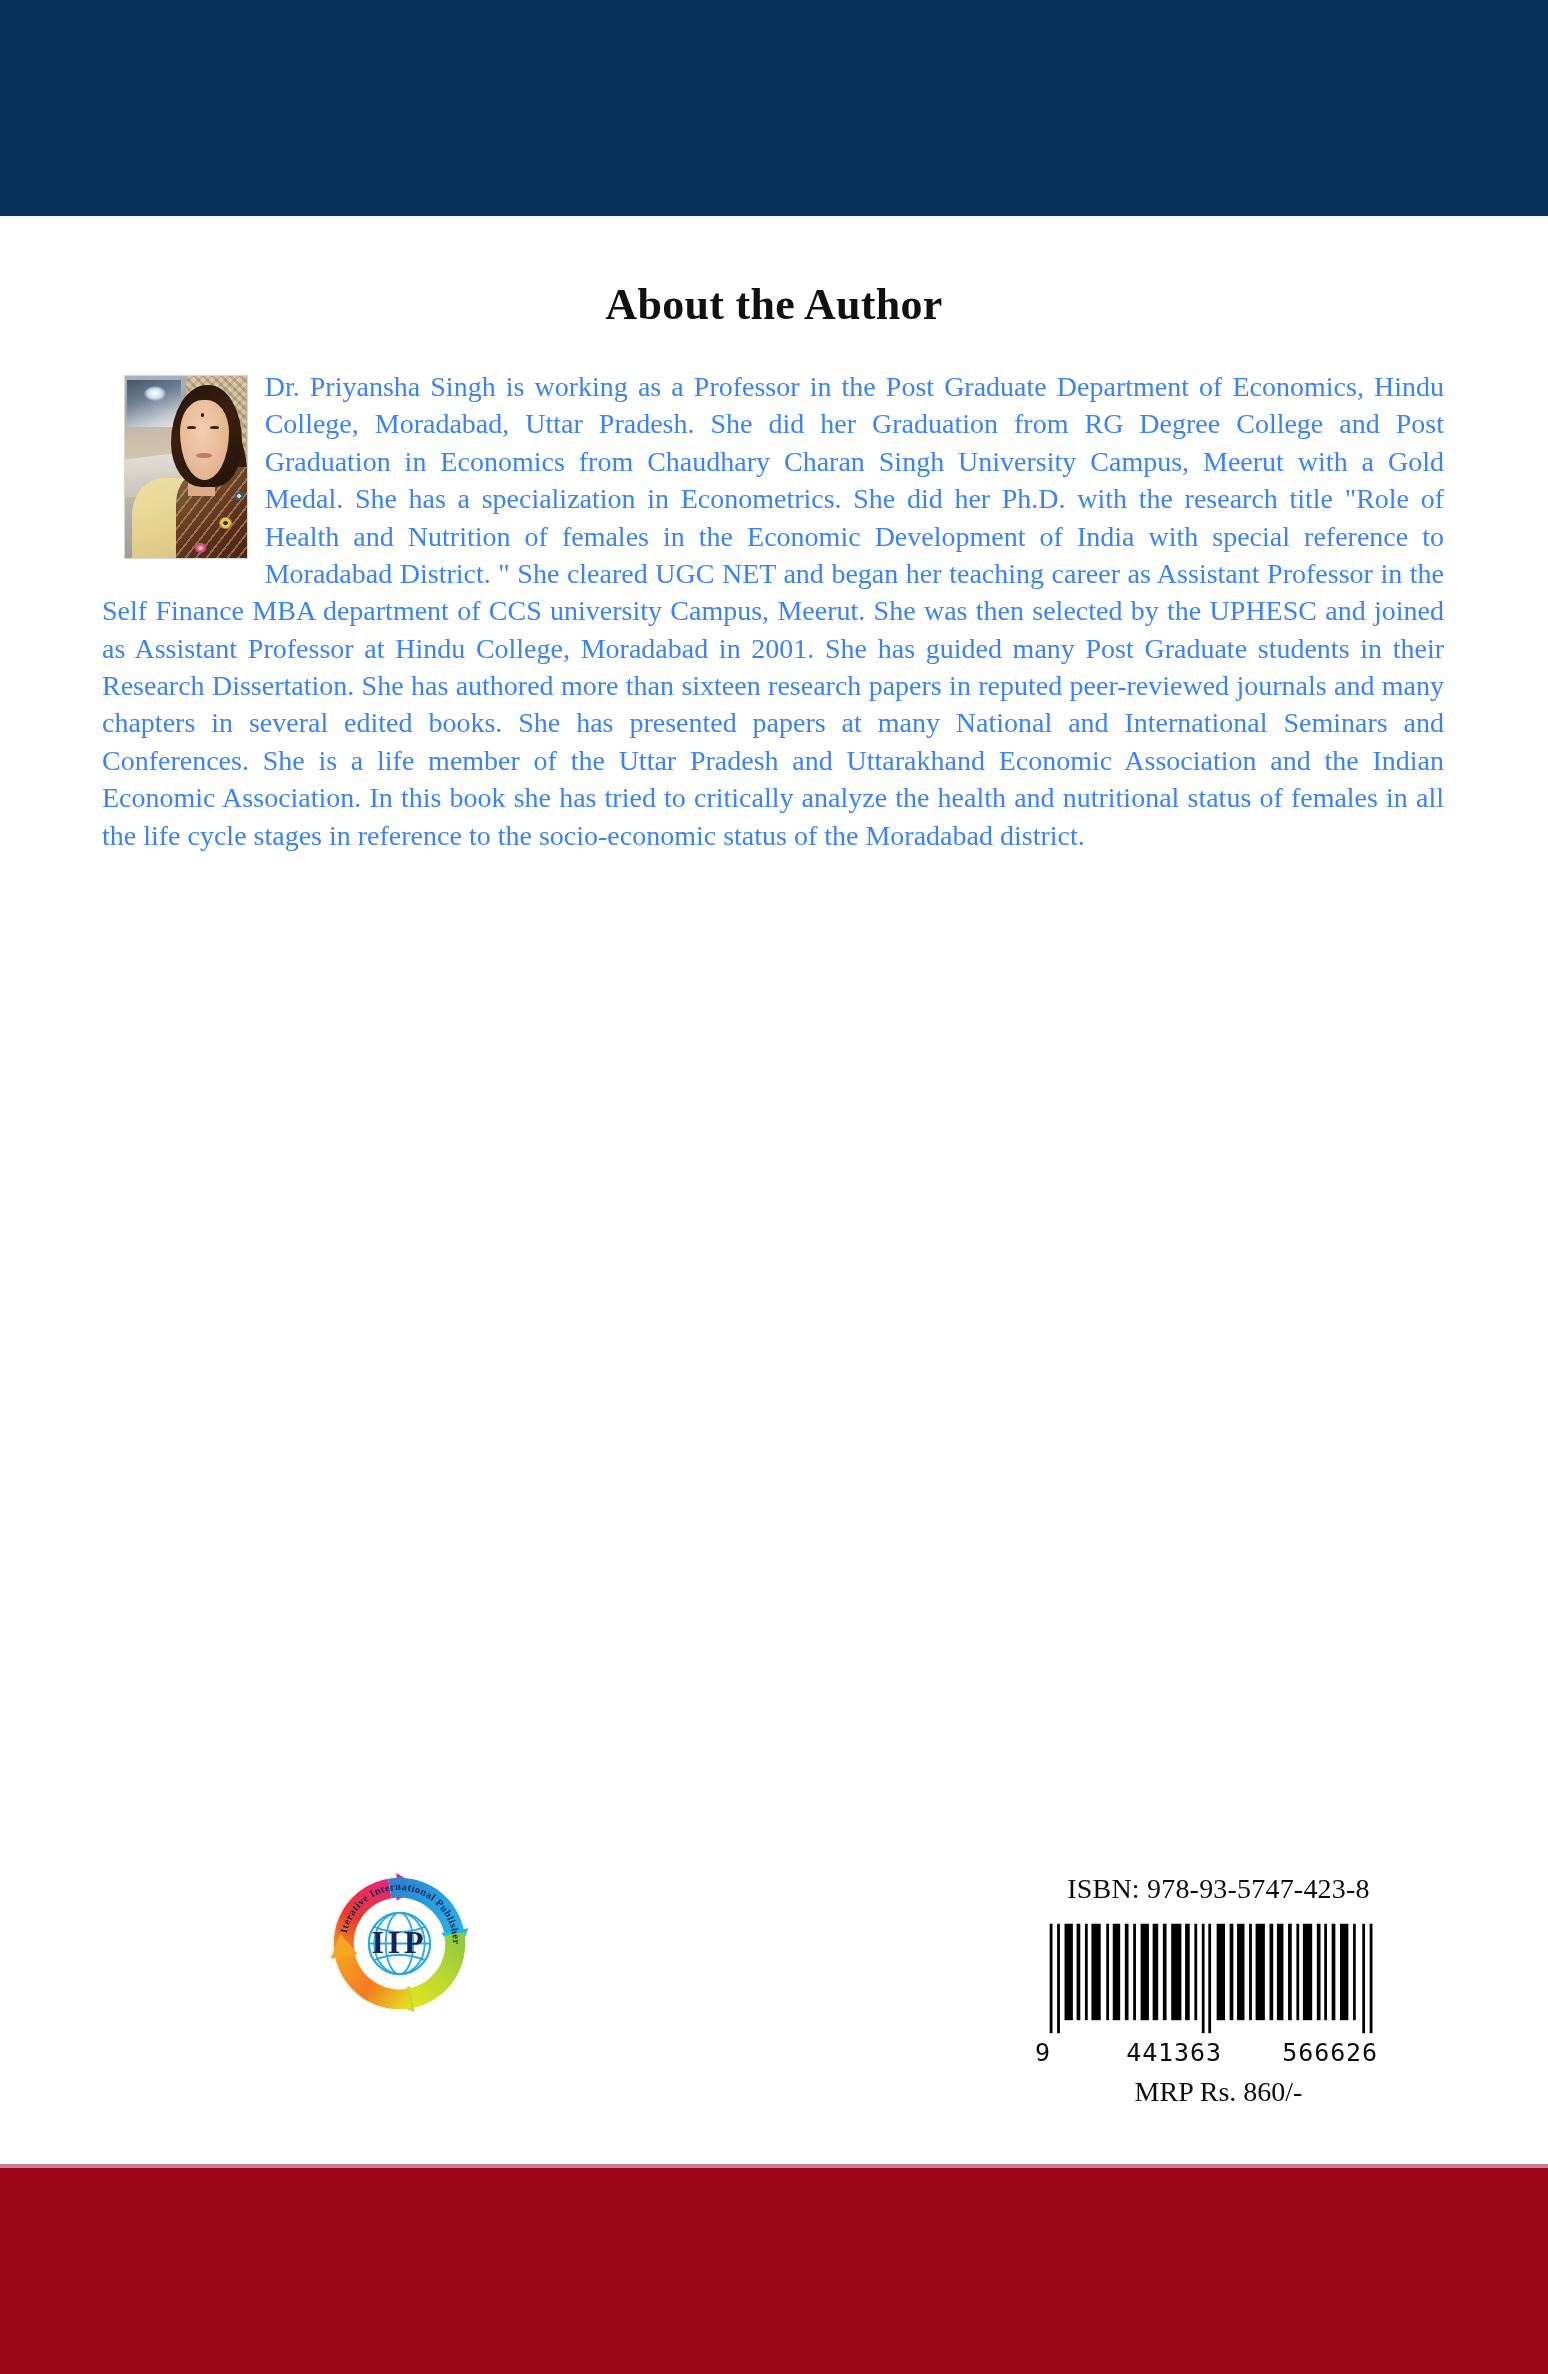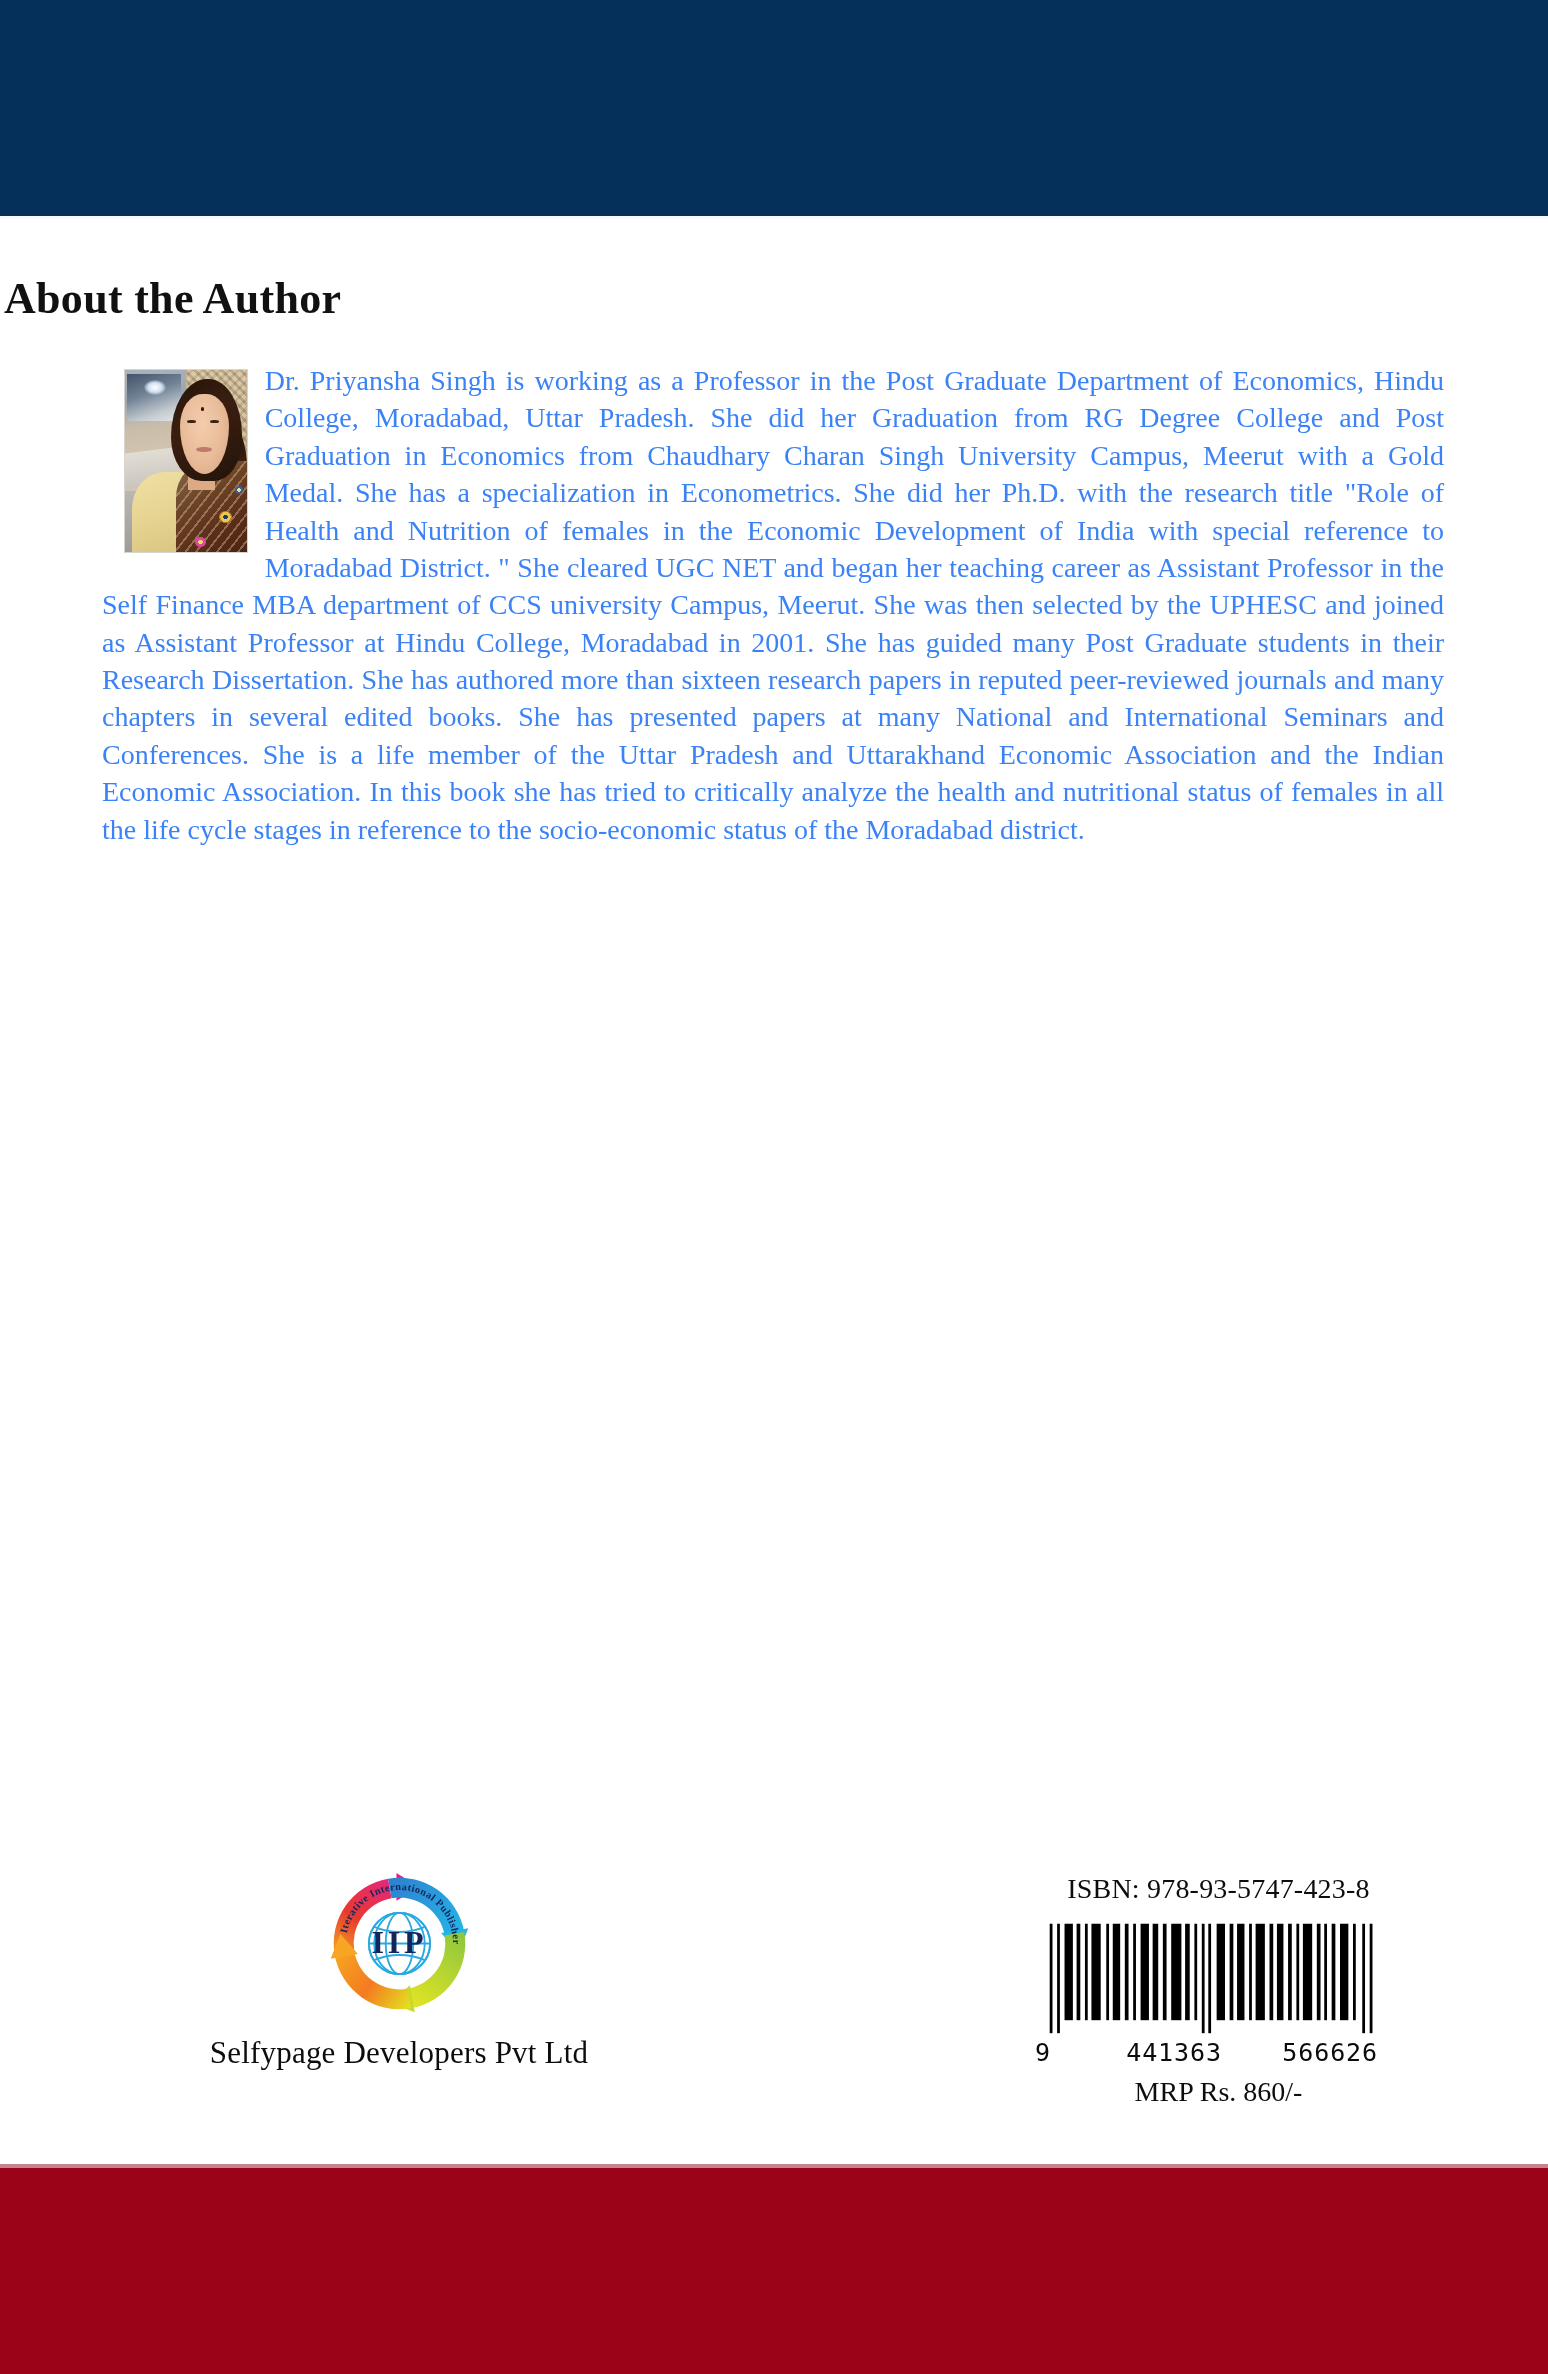--- a/index.html
+++ b/index.html
@@ -57,23 +57,23 @@
   
   .content {
     position: absolute;
     top: 216px;
     left: 0;
     width: 1548px;
     height: 1948px;
   }
 
   .page-title {
-    margin: 4px;
+    margin: 10px;
     padding-top: 53px;
-    text-align: left;
+    text-align: center;
     font-size: 44px;
     font-weight: bold;
     letter-spacing: 0.3px;
     color: #111111;
     font-family: "Liberation Serif", "DejaVu Serif", serif;
   }
 
   .bio-block {
     position: relative;
     margin: 38px 104px 0 102px;
@@ -383,21 +383,20 @@
               <path d="M 66 122 Q 100 108 134 122"></path>
             </g>
 
             <text x="100" y="113" text-anchor="middle" font-family="Liberation Serif, serif" font-size="42" font-weight="bold" fill="#13265c" letter-spacing="5">IIP</text>
 
             <text font-family="Liberation Serif, serif" font-size="13.5" font-weight="bold" fill="#13265c" letter-spacing="0.6">
               <textPath href="#arcTop" startOffset="6%">Iterative International Publishers</textPath>
             </text>
           </svg>
         </div>
-        <div class="pub-name">Selfypage Developers Pvt Ltd</div>
       </div>
 
       <div class="isbn-group">
         <div class="isbn-text">ISBN: 978-93-5747-423-8</div>
 
         <div class="barcode-box">
           <svg width="371" height="116" viewBox="0 0 400 125" aria-hidden="true">
             <rect x="0" y="0" width="400" height="125" fill="#ffffff"></rect>
             <g fill="#000000">
 

